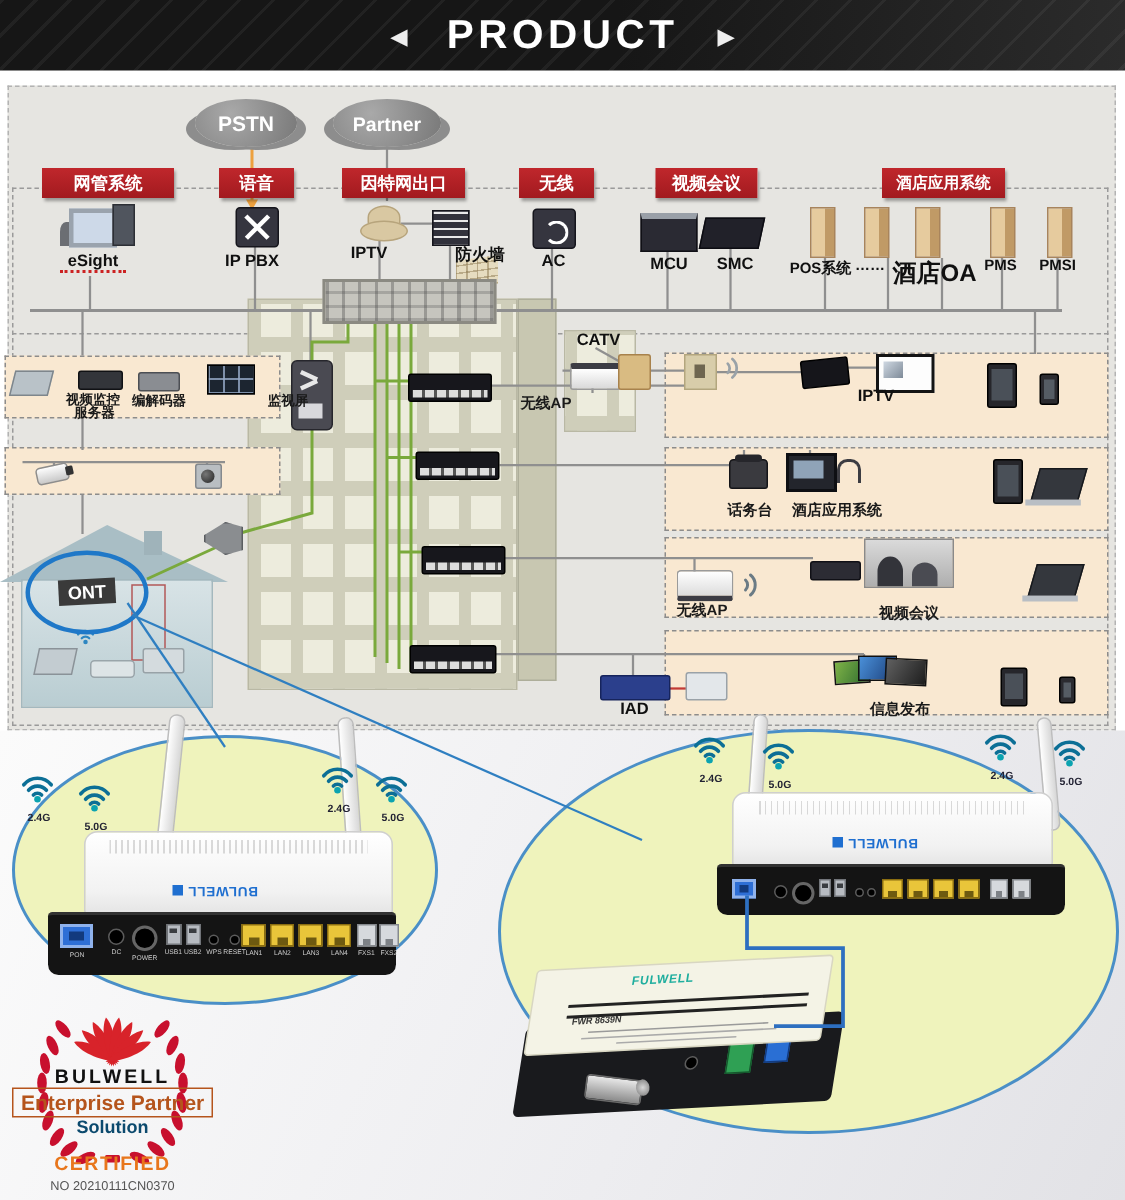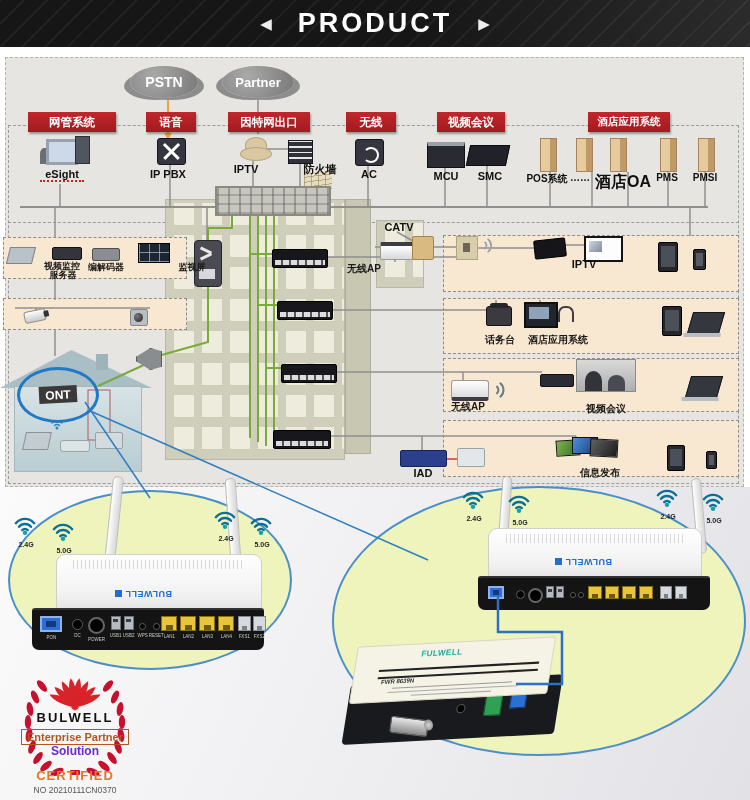--- a/index.html
+++ b/index.html
@@ -71,21 +71,21 @@
   .people::before{left:8px;} .people::after{right:10px;height:16px;background:#4a4b52;}
   .mwall{background:
       repeating-linear-gradient(90deg,rgba(150,170,200,.8) 0 1px,transparent 1px 10px),
       repeating-linear-gradient(0deg,rgba(150,170,200,.8) 0 1px,transparent 1px 9px),
       #1c2530;border:1px solid #000;}
   .cam-b{background:linear-gradient(#fdfdfd,#c9c9c9);border:1px solid #8d8d8d;border-radius:3px;transform:rotate(-12deg);}
   .cam-b::after{content:"";position:absolute;right:-4px;top:2px;width:5px;height:6px;background:#333;border-radius:1px;}
   .cam-d{background:#b9bec2;border:1px solid #85898d;border-radius:2px;}
   .cam-d::after{content:"";position:absolute;left:3px;top:3px;width:9px;height:9px;background:radial-gradient(circle at 35% 35%,#777,#222);border-radius:50%;}
   .sign{border:1px solid #111;}
-  .stamp-box{border:1.5px solid #b5541c;color:#b5541c;font-weight:bold;font-size:11px;
+  .stamp-box{border:1.5px solid #b5541c;color:#b5541c;font-weight:bold;font-size:14px;
              padding:1px 5px;white-space:nowrap;}
   .bottom{left:0;top:487px;width:750px;height:313px;background:linear-gradient(115deg,#fbfbfb 0%,#ededf0 60%,#e2e2e6 100%);}
 </style>
 </head>
 <body>
 
 <div class="page">
 
   <div class="a hdr">
     <span class="hdr-arrow">◀</span>
@@ -557,18 +557,18 @@
         <path d="M0,5 C-5,-9 -4,-22 0,-28 C4,-22 5,-9 0,5 Z" transform="rotate(-28)"></path>
         <path d="M0,5 C-5,-9 -4,-22 0,-28 C4,-22 5,-9 0,5 Z" transform="rotate(-9)"></path>
         <path d="M0,5 C-5,-9 -4,-22 0,-28 C4,-22 5,-9 0,5 Z" transform="rotate(9)"></path>
         <path d="M0,5 C-5,-9 -4,-22 0,-28 C4,-22 5,-9 0,5 Z" transform="rotate(28)"></path>
         <path d="M0,5 C-5,-9 -4,-22 0,-28 C4,-22 5,-9 0,5 Z" transform="rotate(47)"></path>
         <path d="M0,5 C-5,-9 -4,-22 0,-28 C4,-22 5,-9 0,5 Z" transform="rotate(66)"></path>
       </g>
     </svg>
     <div class="a" style="left:0;top:46px;width:134px;text-align:center;font-size:13px;font-weight:bold;letter-spacing:2px;color:#111;">BULWELL</div>
     <div class="a" style="left:0;top:63px;width:134px;text-align:center;"><span class="stamp-box">Enterprise Partner</span></div>
-    <div class="a" style="left:0;top:80px;width:134px;text-align:center;font-size:12px;font-weight:bold;color:#6d28d9;">Solution</div>
+    <div class="a" style="left:0;top:80px;width:134px;text-align:center;font-size:12px;font-weight:bold;color:#0c4a6e;">Solution</div>
     <div class="a" style="left:0;top:104px;width:134px;text-align:center;font-size:13px;font-weight:bold;letter-spacing:1px;color:#e8761c;">CERTIFIED</div>
     <div class="a" style="left:0;top:121px;width:134px;text-align:center;font-size:8.5px;color:#555;">NO 20210111CN0370</div>
   </div>
 
 </div>
 
 </body></html>

